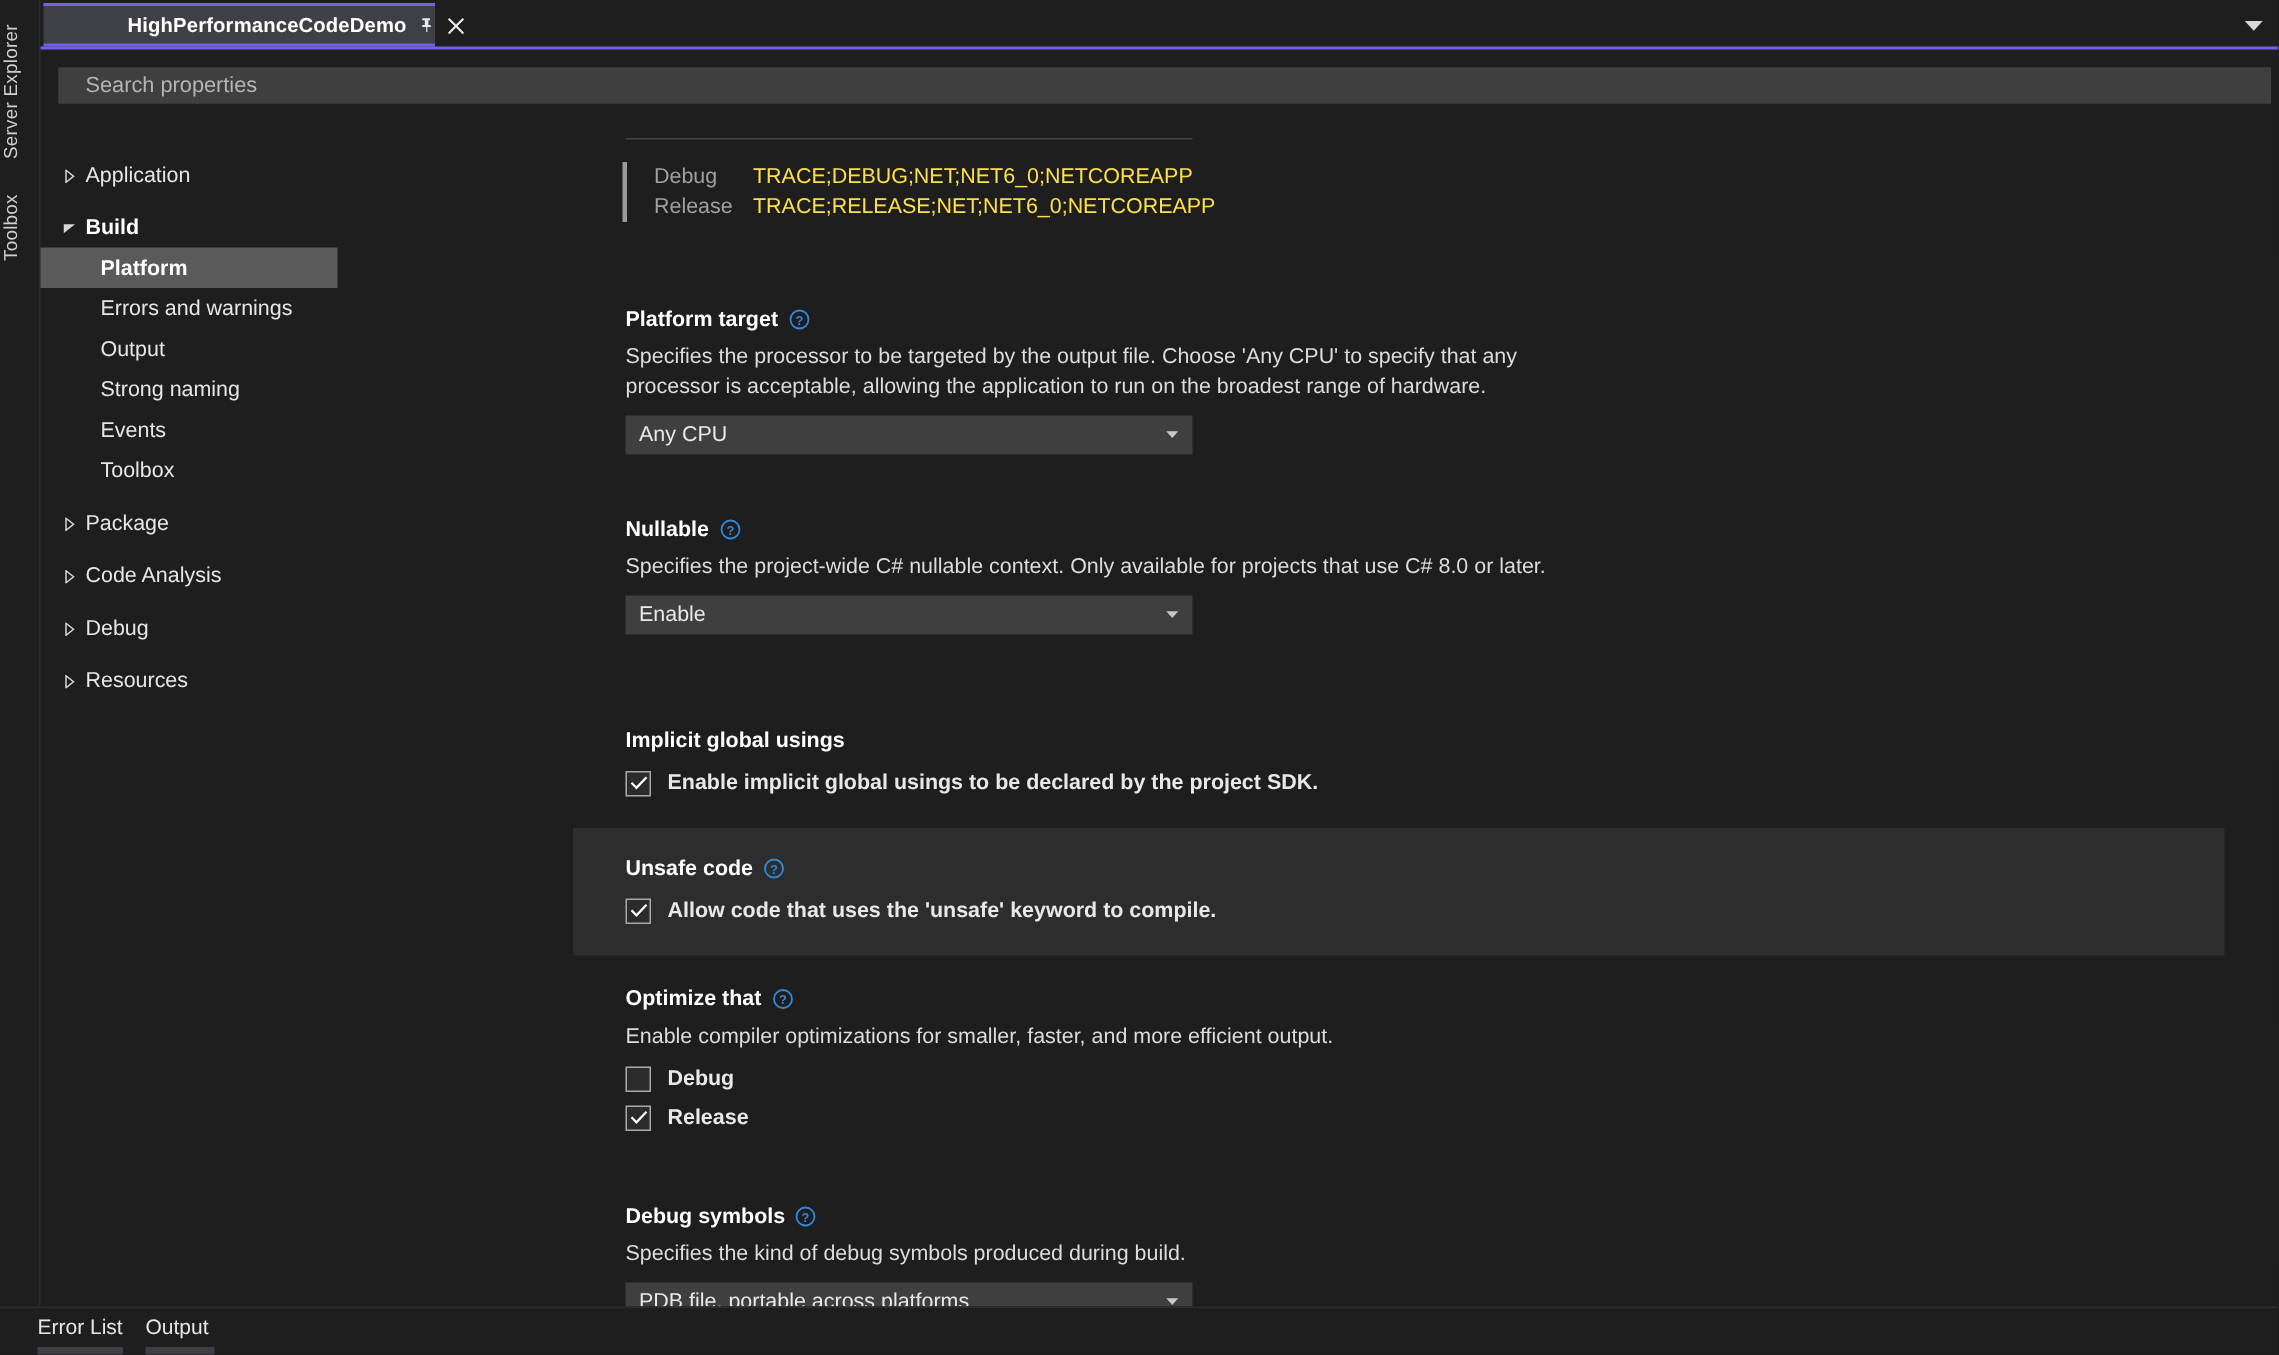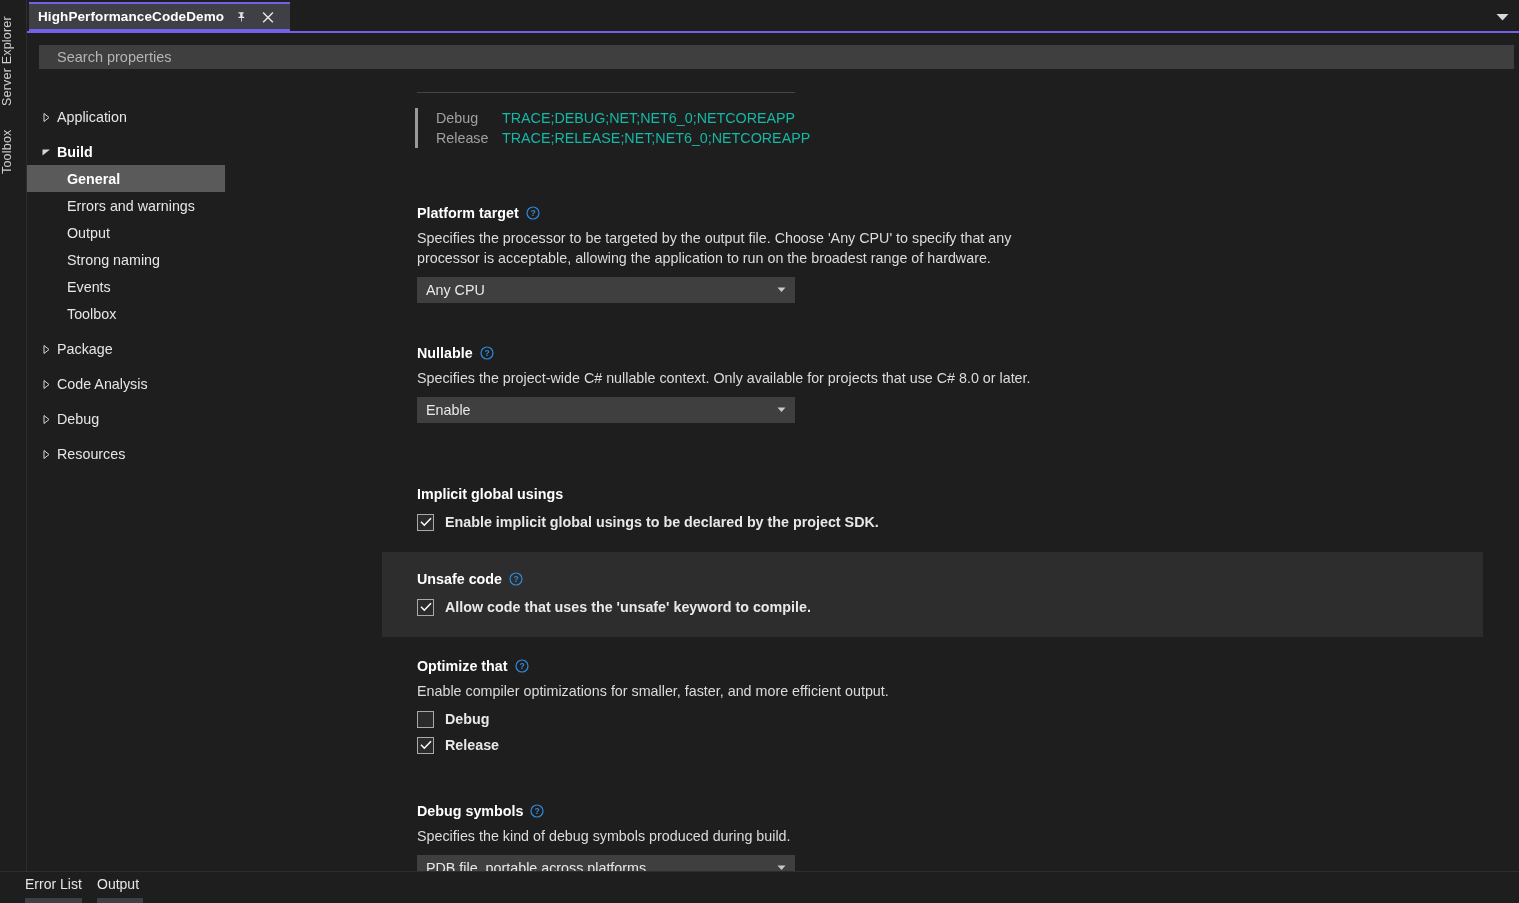--- a/index.html
+++ b/index.html
@@ -32,21 +32,21 @@
     position: absolute; left: 27px; top: 0; right: 0; height: 33px;
     background: #1e1e1e;
   }
   .tab {
     position: absolute; left: 2px; top: 2px; height: 29px;
     background: #3f3f46;
     border-top: 2px solid #7160e8;
     border-bottom: 2px solid #7160e8;
     display: flex; align-items: center; padding: 0 8px 0 9px;
   }
-  .tab-title { font-size: 13.5px; font-weight: bold; color: #ffffff; letter-spacing: .1px; }
+  .tab-title { font-size: 13.5px; font-weight: bold; color: #ffffff; letter-spacing: .1px; margin-left: 47px; }
   .tab-icon {
     width: 20px; height: 24px; display: flex; align-items: center; justify-content: center;
     color: #e8e8e8; font-size: 13px; margin-left: 7px;
   }
   .tab-icon svg { display:block; }
   .tabbar-underline {
     position: absolute; left: 27px; top: 31px; right: 0; height: 2px; background: #7160e8;
   }
   .tabbar-chevron {
     position: absolute; right: 8px; top: 11px; width: 18px; height: 12px;
@@ -91,21 +91,21 @@
     position: absolute; left: 35px; top: 6px; width: 378px; height: 1px; background: #454545;
   }
 
   
   .cond-block {
     position: absolute; left: 33px; top: 22px; width: 400px;
     border-left: 3px solid #9a9a9a; padding-left: 18px;
   }
   .cond-row { display: flex; font-size: 14.3px; line-height: 20px; }
   .cond-cfg { width: 66px; color: #a0a0a0; }
-  .cond-val { color: #14b8a6; }
+  .cond-val { color: #fde047; }
 
   
   .section { position: absolute; left: 0; width: 1137px; }
   .sec-inner { padding-left: 35px; }
   .sec-title {
     font-size: 14.3px; font-weight: bold; color: #ffffff;
     display: flex; align-items: center; gap: 7px; margin-bottom: 7px;
   }
   .help-icon {
     width: 14px; height: 14px; display: inline-flex; align-items: center; justify-content: center;
@@ -186,21 +186,21 @@
     <div class="nav-row level1 bold">
       <span class="arrow">
         <svg width="9" height="7" viewBox="0 0 9 7">
             <path d="M0.5 0.5h7.5L0.5 6.5z" fill="#d6d6d6"></path>
           </svg>
       </span>
       <span class="lbl">Build</span>
     </div>
 
     <div class="nav-row child selected">
-      <span class="lbl">General</span>
+      <span class="lbl">Platform</span>
     </div>
     <div class="nav-row child">
       <span class="lbl">Errors and warnings</span>
     </div>
     <div class="nav-row child">
       <span class="lbl">Output</span>
     </div>
     <div class="nav-row child">
       <span class="lbl">Strong naming</span>
     </div>

